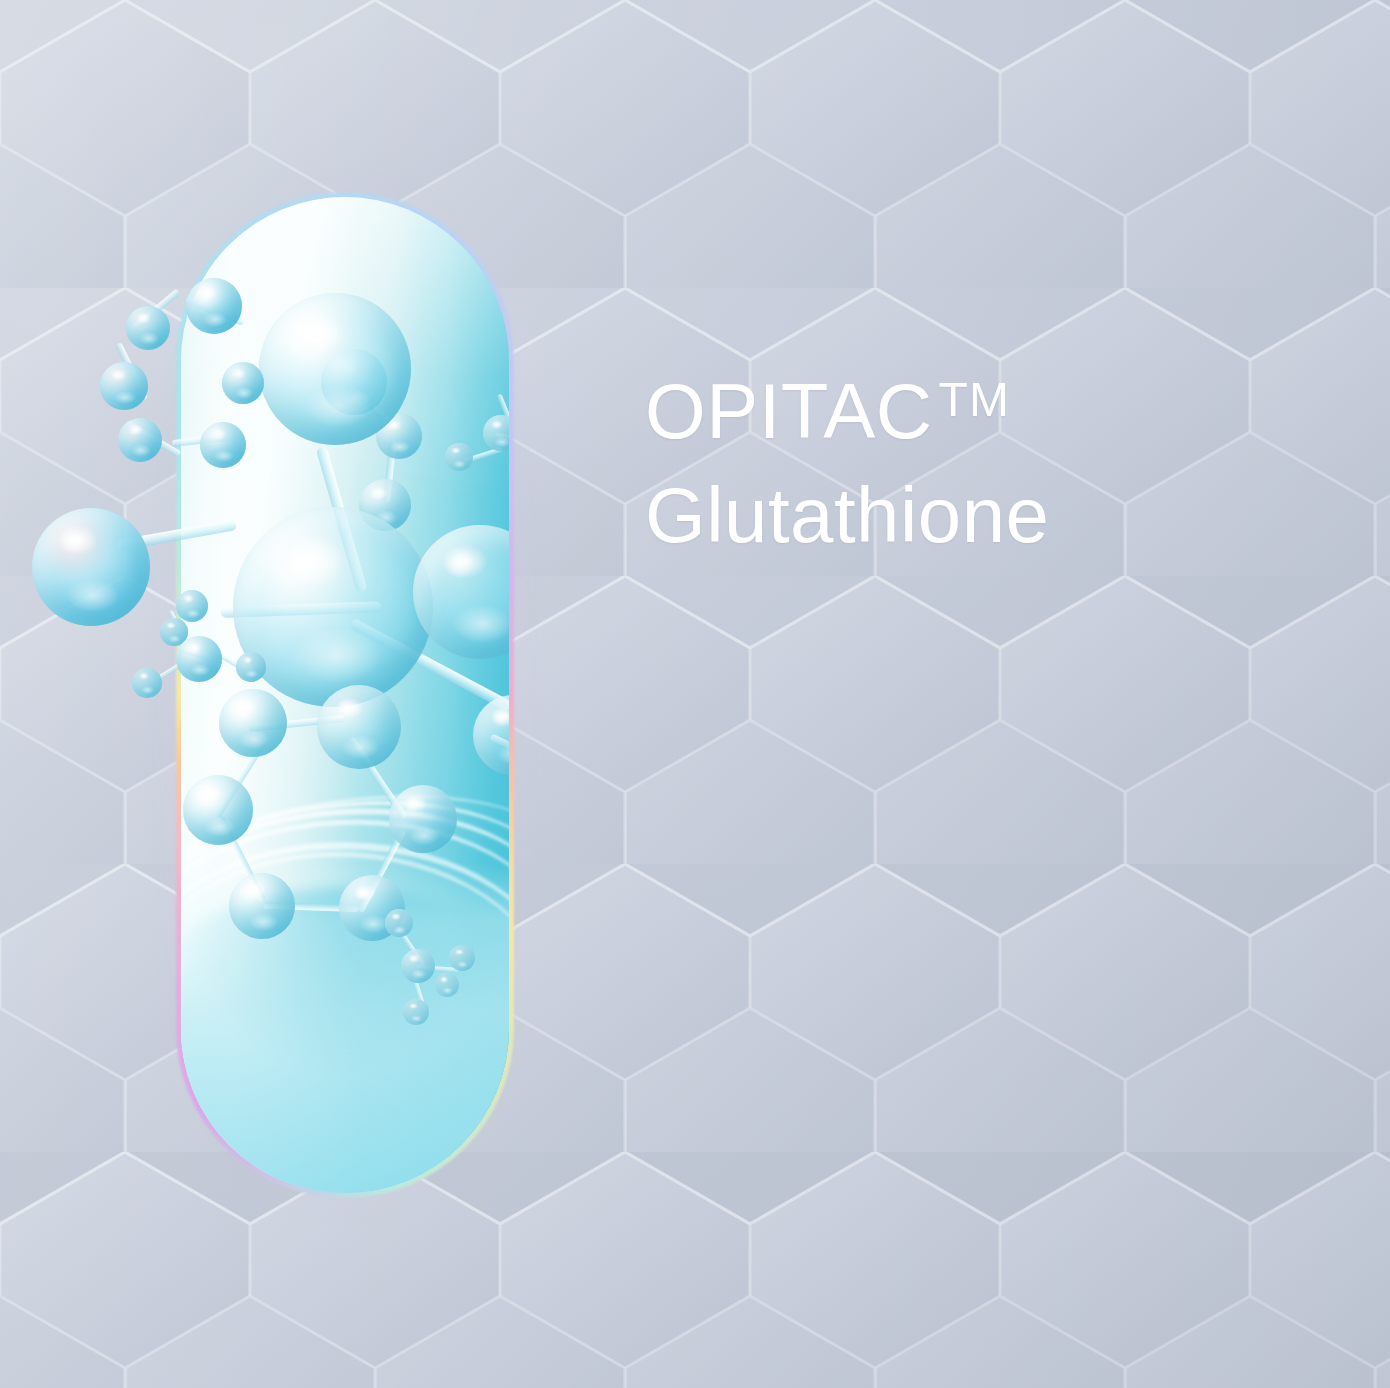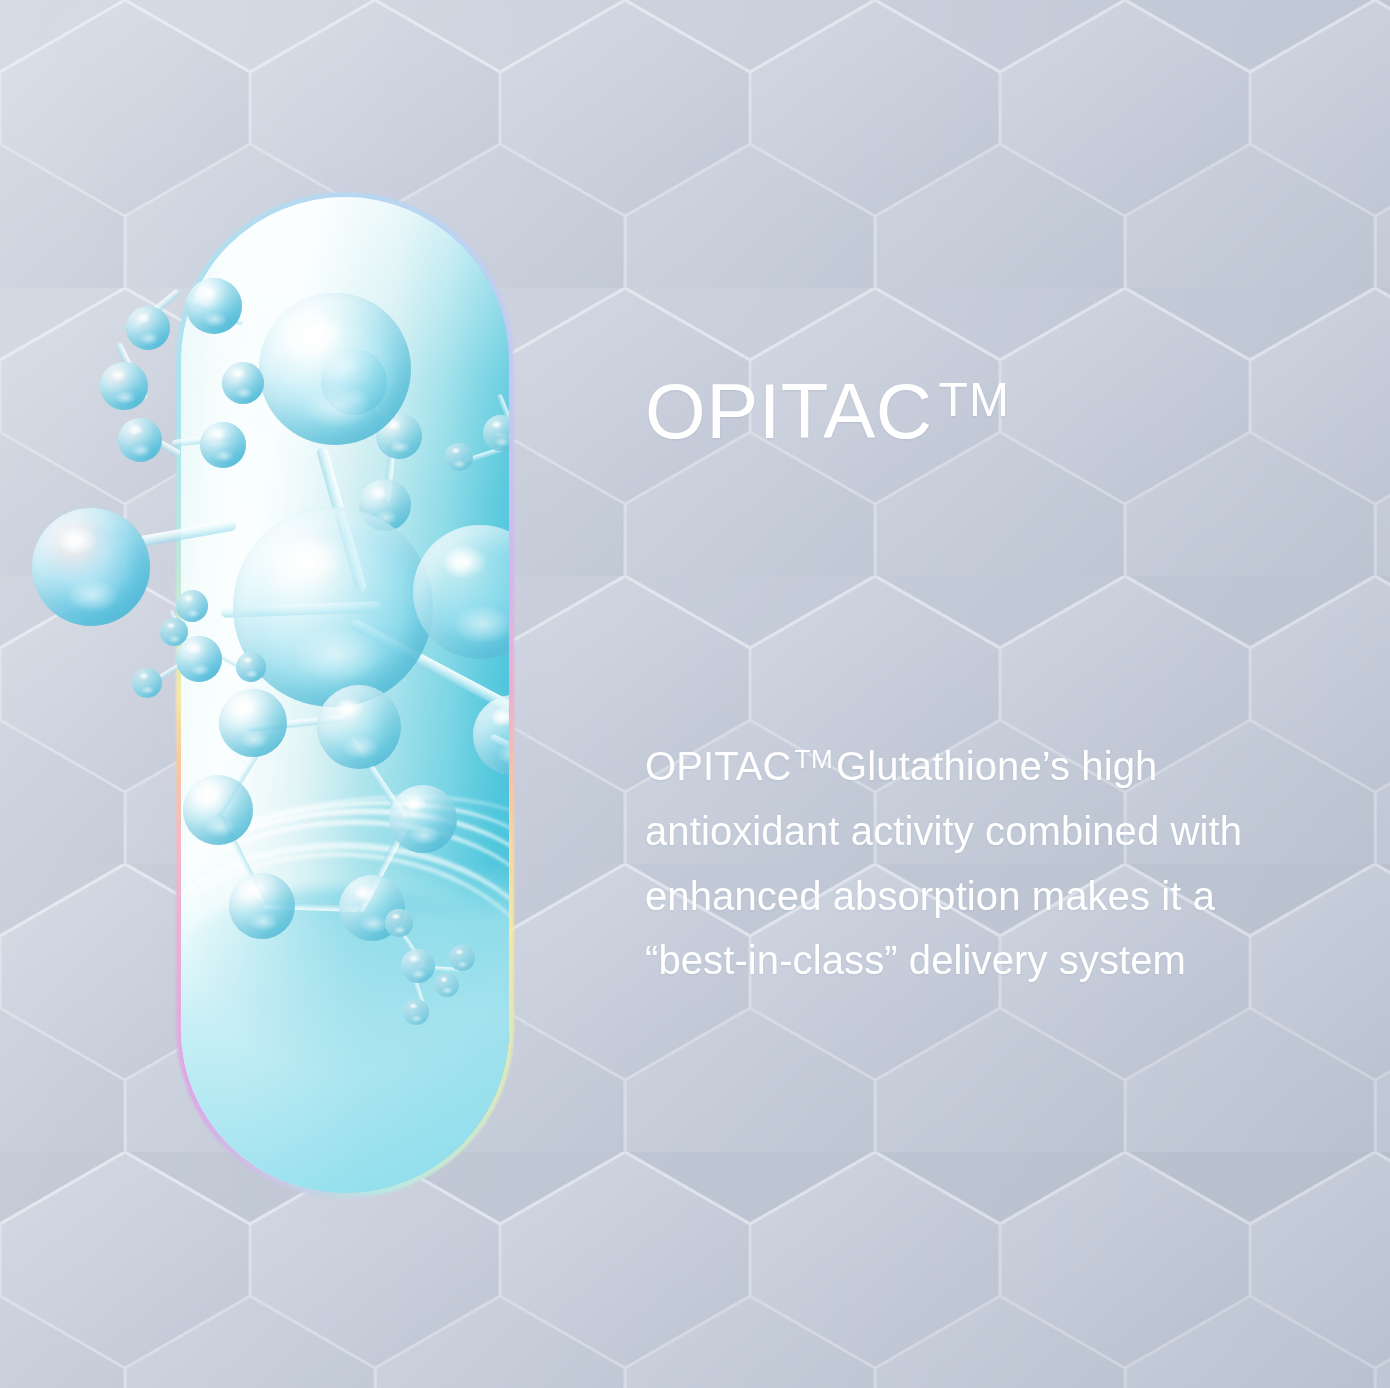--- a/index.html
+++ b/index.html
@@ -346,18 +346,18 @@
     <div class="sphere out" style="left:176px; top:590px; width:32px; height:32px;"></div>
     <div class="sphere out" style="left:160px; top:618px; width:28px; height:28px;"></div>
     <div class="sphere out" style="left:176px; top:636px; width:46px; height:46px;"></div>
     <div class="sphere out" style="left:132px; top:668px; width:30px; height:30px;"></div>
     <div class="sphere out" style="left:236px; top:652px; width:30px; height:30px;"></div>
   </div>
 
   <div class="text-col">
     <h1 class="headline">
       <span>OPITAC</span><span class="tm">TM</span><br>
+      <span>Glutathione</span>
     </h1>
   </div>
 
-  <p class="body-copy"><span>OPITAC</span><span class="tm">TM</span><span>Glutathione’s high antioxidant activity combined with enhanced absorption makes it a “best-in-class” delivery system</span></p>
 
 </div>
 
 </body></html>

